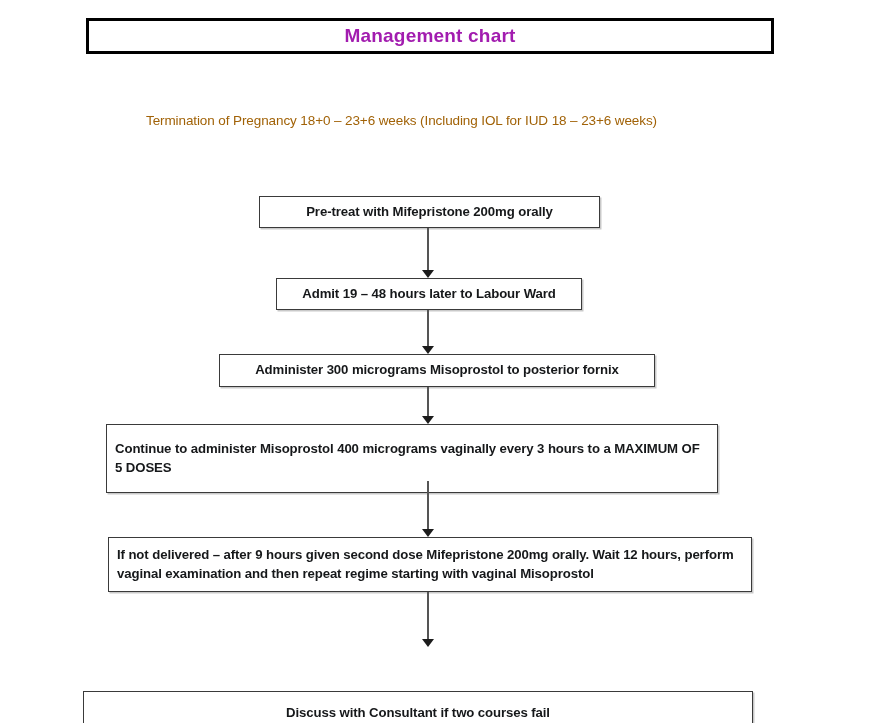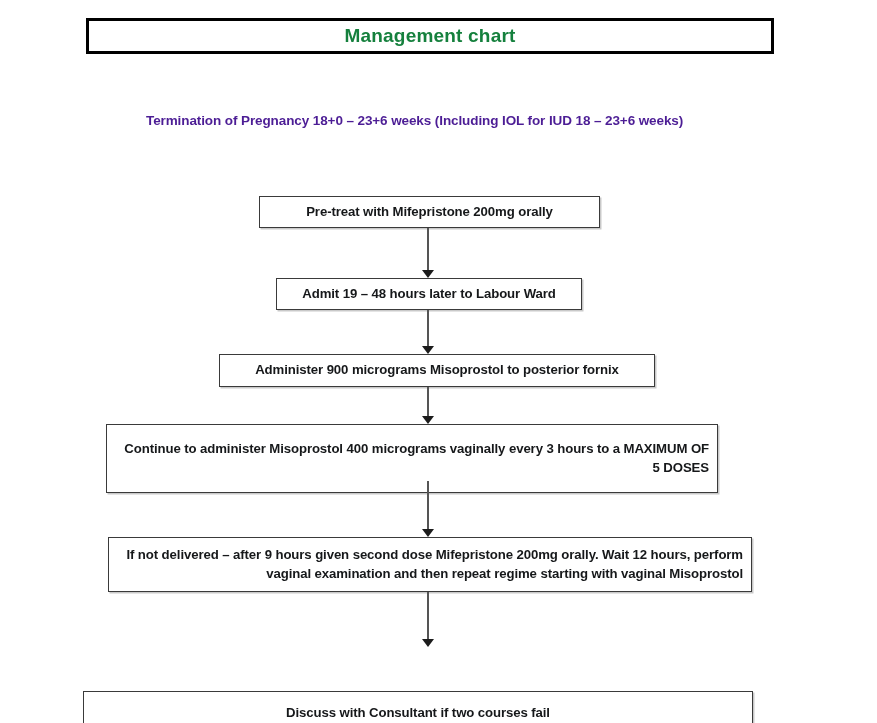--- a/index.html
+++ b/index.html
@@ -24,50 +24,50 @@
     width: 688px;
     height: 36px;
     border: 3px solid #000000;
     background: #ffffff;
     box-sizing: border-box;
     display: flex;
     align-items: center;
     justify-content: center;
   }
   #title-text {
-    color: #15803d;
+    color: #a21caf;
     font-size: 19px;
     font-weight: bold;
     letter-spacing: 0.2px;
     white-space: nowrap;
   }
 
   
   #subtitle {
     position: absolute;
     left: 146px;
     top: 113px;
     font-size: 13.5px;
-    font-weight: bold;
-    color: #4c1d95;
+    font-weight: normal;
+    color: #a16207;
     white-space: nowrap;
     letter-spacing: -0.1px;
   }
 
   
   .flow-box {
     position: absolute;
     background: #ffffff;
     border: 1.6px solid #3a3a3a;
     box-shadow: 1.5px 1.5px 0 #c9c9c9;
     box-sizing: border-box;
     display: flex;
     align-items: center;
     justify-content: center;
-    text-align: right;
+    text-align: left;
     padding: 0 8px;
   }
   .flow-box .box-text {
     font-size: 13.2px;
     font-weight: bold;
     color: #16181a;
     line-height: 1.42;
     letter-spacing: -0.1px;
   }
 
@@ -141,21 +141,21 @@
 <div class="flow-box" id="box-2">
   <span class="box-text">Admit 19 – 48 hours later to Labour Ward</span>
 </div>
 
 <div class="connector" id="arrow-2">
   <span class="stem"></span>
   <span class="head"></span>
 </div>
 
 <div class="flow-box" id="box-3">
-  <span class="box-text">Administer 900 micrograms Misoprostol to posterior fornix</span>
+  <span class="box-text">Administer 300 micrograms Misoprostol to posterior fornix</span>
 </div>
 
 <div class="connector" id="arrow-3">
   <span class="stem"></span>
   <span class="head"></span>
 </div>
 
 <div class="flow-box" id="box-4">
   <span class="box-text">Continue to administer Misoprostol 400 micrograms vaginally every 3 hours to a MAXIMUM OF 5 DOSES</span>
 </div>

